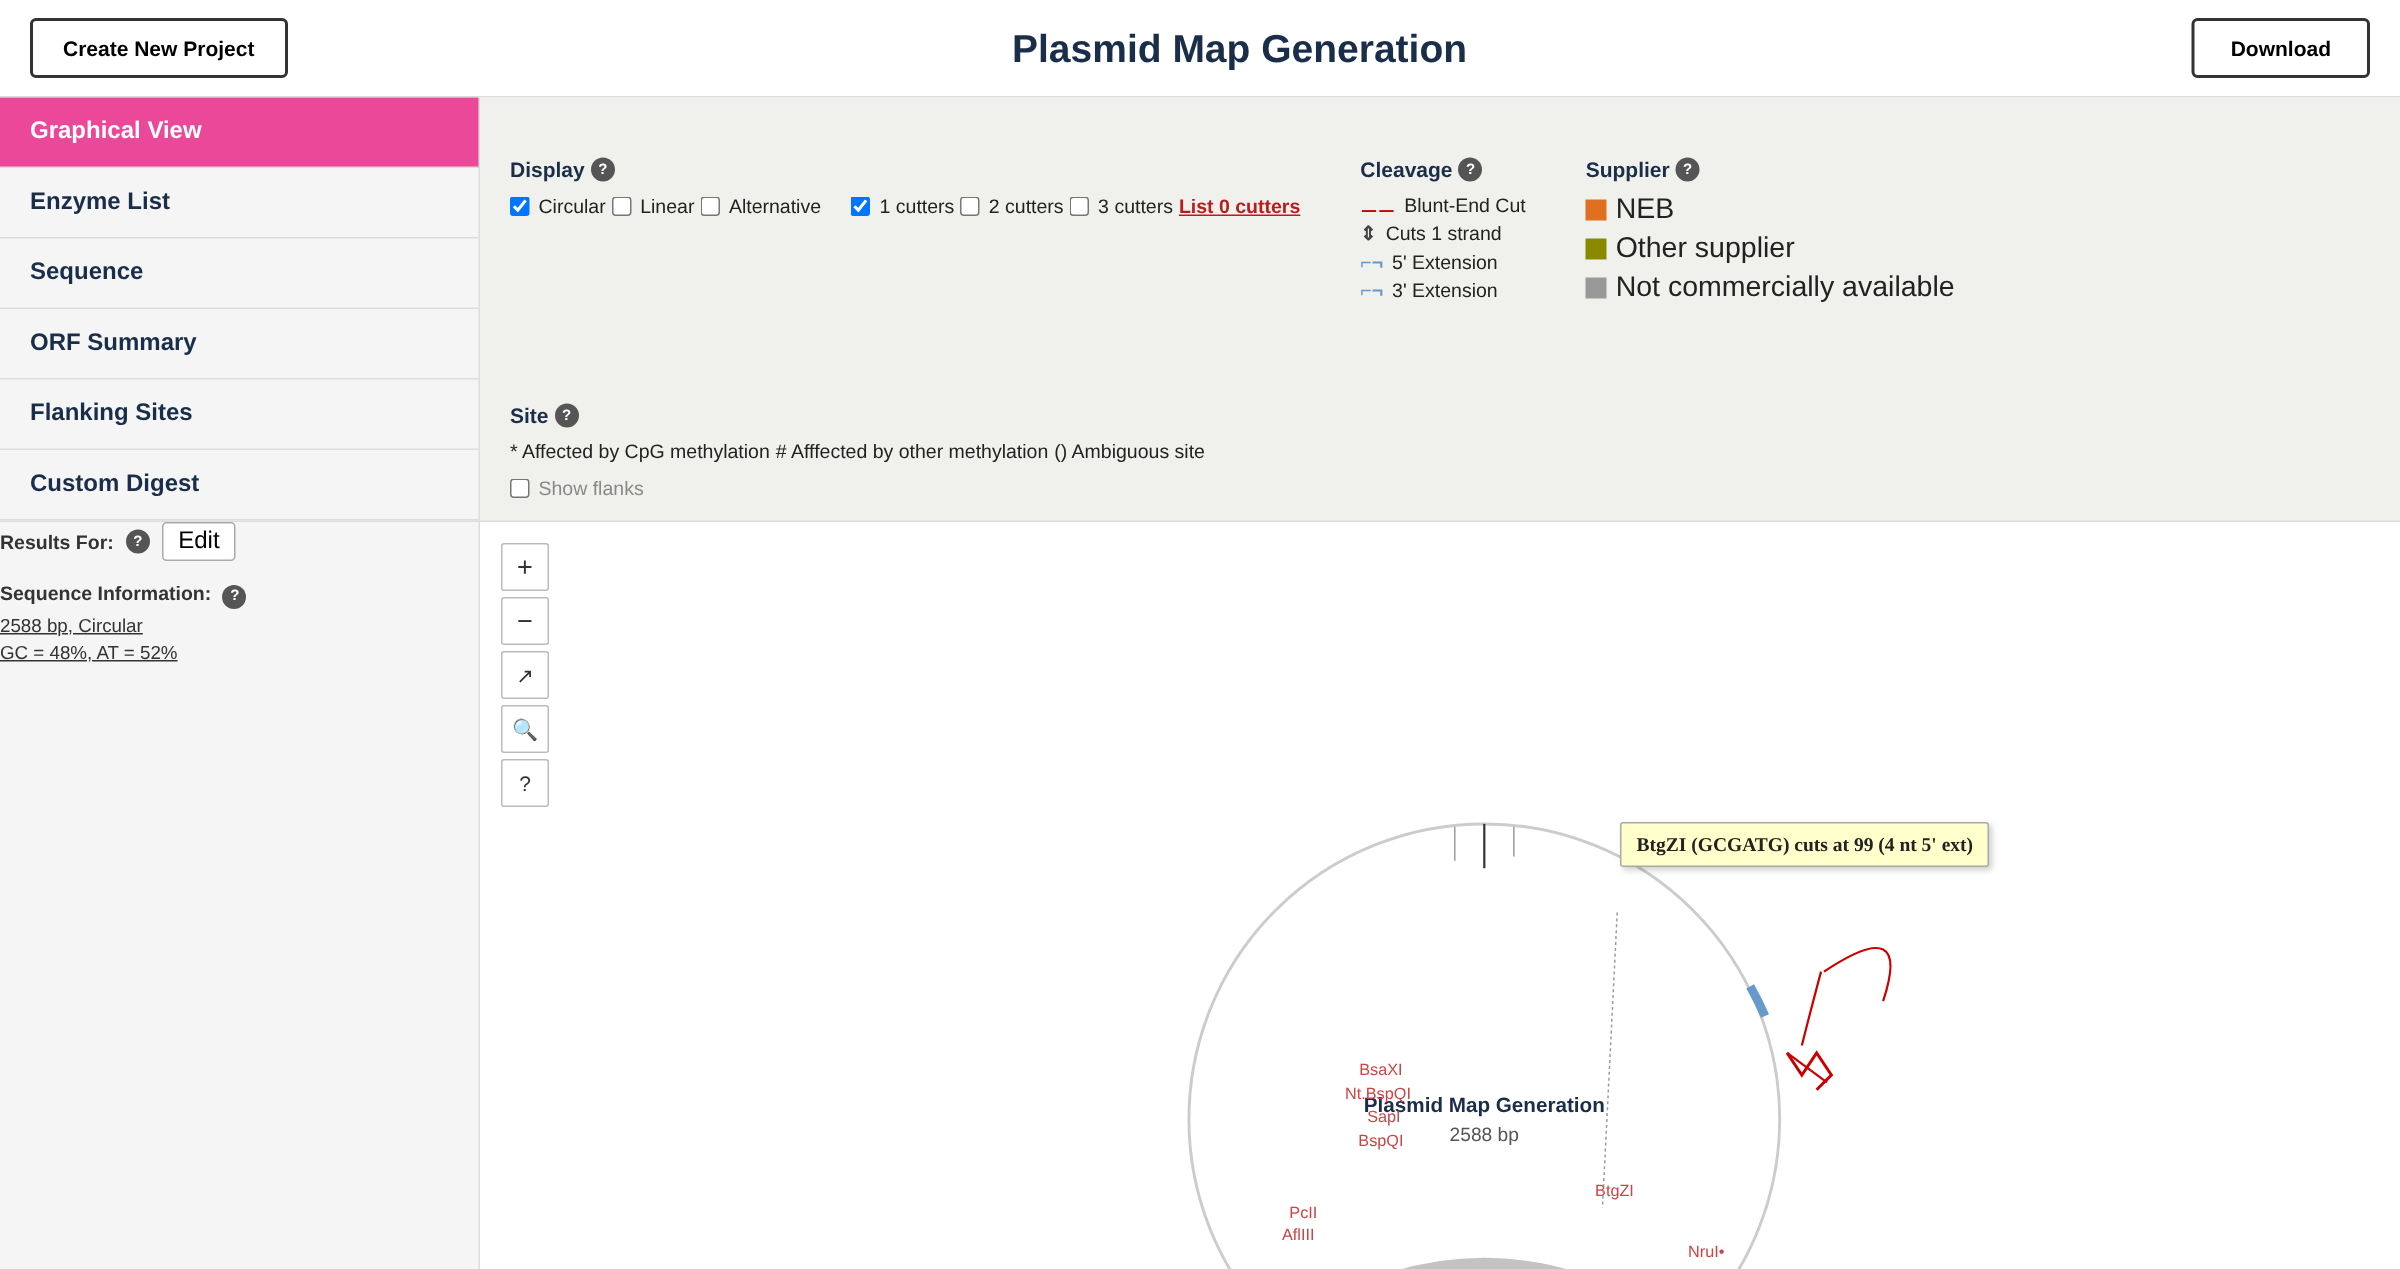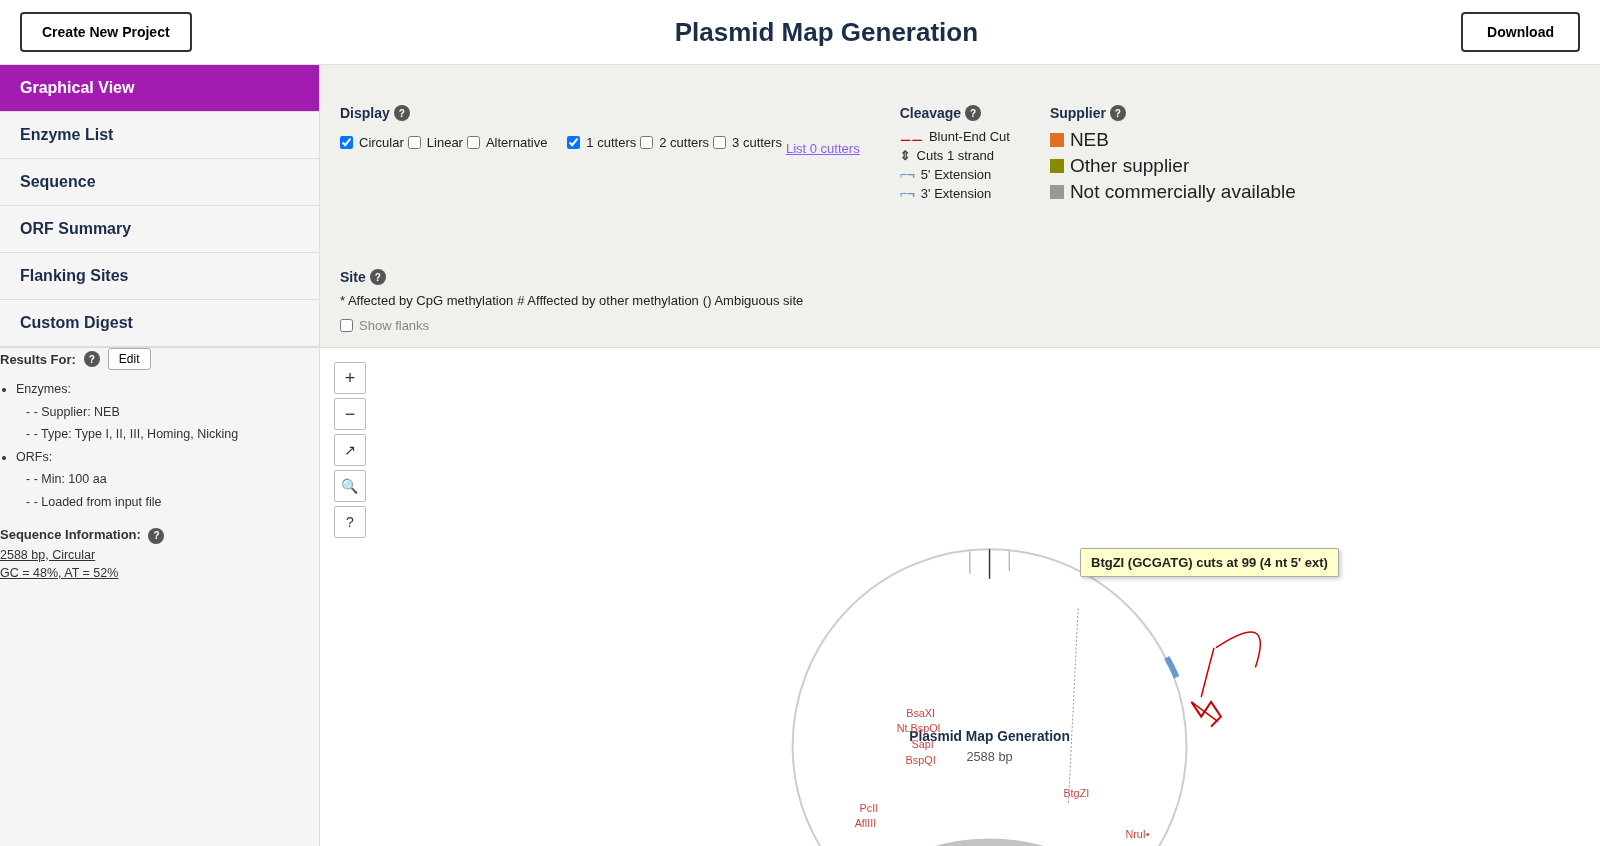--- a/index.html
+++ b/index.html
@@ -11,26 +11,26 @@
     .page-title { flex: 1; text-align: center; font-size: 26px; font-weight: bold; color: #1a2e4a; }
     .download-btn { border: 2px solid #333; background: #fff; padding: 10px 24px; font-size: 14px; font-weight: bold; cursor: pointer; border-radius: 4px; }
 
     
     .main-layout { display: flex; height: calc(100vh - 62px); }
 
     
     .sidebar { width: 320px; min-width: 320px; background: #f5f5f5; border-right: 1px solid #ddd; display: flex; flex-direction: column; }
     .sidebar-nav { border-bottom: 1px solid #ddd; }
     .nav-item { padding: 14px 20px; font-size: 16px; font-weight: bold; cursor: pointer; border-bottom: 1px solid #ddd; color: #1a2e4a; }
-    .nav-item.active { background: #a21caf; color: #fff; }
+    .nav-item.active { background: #ec4899; color: #fff; }
 
     .sidebar-info { padding: 0; font-size: 12.5px; color: #333; }
     .results-header { display: flex; align-items: center; gap: 8px; font-weight: bold; font-size: 13px; margin-bottom: 8px; }
     .help-icon { display: inline-flex; align-items: center; justify-content: center; width: 16px; height: 16px; border-radius: 50%; background: #555; color: #fff; font-size: 10px; cursor: pointer; }
-    .edit-btn { border: 1px solid #aaa; background: #fff; padding: 3px 10px; font-size: 12px; cursor: pointer; border-radius: 3px; }
+    .edit-btn { border: 1px solid #aaa; background: #fff; padding: 3px 10px; font-size: 16px; cursor: pointer; border-radius: 3px; }
     .info-list { list-style: disc; padding-left: 16px; line-height: 1.8; }
     .info-list li { font-size: 12.5px; }
     .info-sublist { list-style: none; padding-left: 10px; }
     .info-sublist li::before { content: "- "; }
 
     .seq-info { margin-top: 14px; }
     .seq-info-title { font-weight: bold; font-size: 13px; }
     .seq-info p { font-size: 12.5px; margin-top: 4px; text-decoration: underline; }
 
     
@@ -49,21 +49,21 @@
 
     .supplier-items { display: flex; flex-direction: column; gap: 4px; }
     .supplier-item { display: flex; align-items: center; gap: 6px; font-size: 19px; }
     .supplier-dot { width: 14px; height: 14px; display: inline-block; }
     .neb-dot { background: #e07020; }
     .other-dot { background: #8a8a00; }
     .notavail-dot { background: #999; }
 
     .site-items { display: flex; flex-direction: row; gap: 4px; font-size: 13px; }
 
-    .list-0-cutters { color: #8b5cf6; text-decoration: underline; cursor: pointer; font-size: 13px; margin-top: 12px; display: inline-block; }
+    .list-0-cutters { color: #b91c1c; text-decoration: underline; cursor: pointer; font-size: 13px; margin-top: 1px; display: inline-block; font-weight: bold; }
 
     .show-flanks { display: flex; align-items: center; gap: 6px; margin-top: 10px; font-size: 13px; color: #888; }
     .show-flanks input { width: 13px; height: 13px; }
 
     
     .map-area { flex: 1; position: relative; overflow: hidden; background: #fff; }
     .map-controls { position: absolute; left: 14px; top: 14px; display: flex; flex-direction: column; gap: 4px; z-index: 10; }
     .map-ctrl-btn { width: 32px; height: 32px; border: 1px solid #bbb; background: #fff; font-size: 18px; cursor: pointer; display: flex; align-items: center; justify-content: center; border-radius: 2px; color: #333; }
 
     .map-svg-container { width: 100%; height: 100%; }
@@ -93,36 +93,20 @@
       <div class="nav-item">Flanking Sites</div>
       <div class="nav-item">Custom Digest</div>
     </div>
 
     <div class="sidebar-info">
       <div class="results-header">
         <span>Results For:</span>
         <span class="help-icon">?</span>
         <button class="edit-btn">Edit</button>
       </div>
-      <ul class="info-list">
-        <li>
-          <span>Enzymes:</span>
-          <ul class="info-sublist">
-            <li>- Supplier: NEB</li>
-            <li>- Type: Type I, II, III, Homing, Nicking</li>
-          </ul>
-        </li>
-        <li>
-          <span>ORFs:</span>
-          <ul class="info-sublist">
-            <li>- Min: 100 aa</li>
-            <li>- Loaded from input file</li>
-          </ul>
-        </li>
-      </ul>
 
       <div class="seq-info">
         <span class="seq-info-title">
           <span>Sequence Information:</span>
           <span class="help-icon" style="margin-left:4px;">?</span>
         </span>
         <p>2588 bp, Circular</p>
         <p>GC = 48%, AT = 52%</p>
       </div>
     </div>
@@ -298,19 +282,19 @@
         <text x="878" y="713" font-size="11" fill="#c44">SspI</text>
 
         <path d="M 950,320 Q 970,260 910,300" fill="none" stroke="#c00" stroke-width="1.5" stroke-dasharray="none"></path>
         <path d="M 908,300 Q 900,330 895,350" fill="none" stroke="#c00" stroke-width="1.5"></path>
 
         <path d="M 885,355 L 895,370 L 905,355 L 915,370 L 905,380" fill="none" stroke="#c00" stroke-width="2"></path>
         <line x1="885" y1="355" x2="912" y2="375" stroke="#c00" stroke-width="1.5"></line>
       </svg>
 
       
-      <div class="tooltip-box" style="left: 760px; top: 200px;">
+      <div class="tooltip-box" style="left: 760px; top: 200px; font-family: Liberation Serif, serif;">
         <span>BtgZI (GCGATG) cuts at 99 (4 nt 5' ext)</span>
       </div>
 
     </div>
   </div>
 </div>
 
 </body></html>

